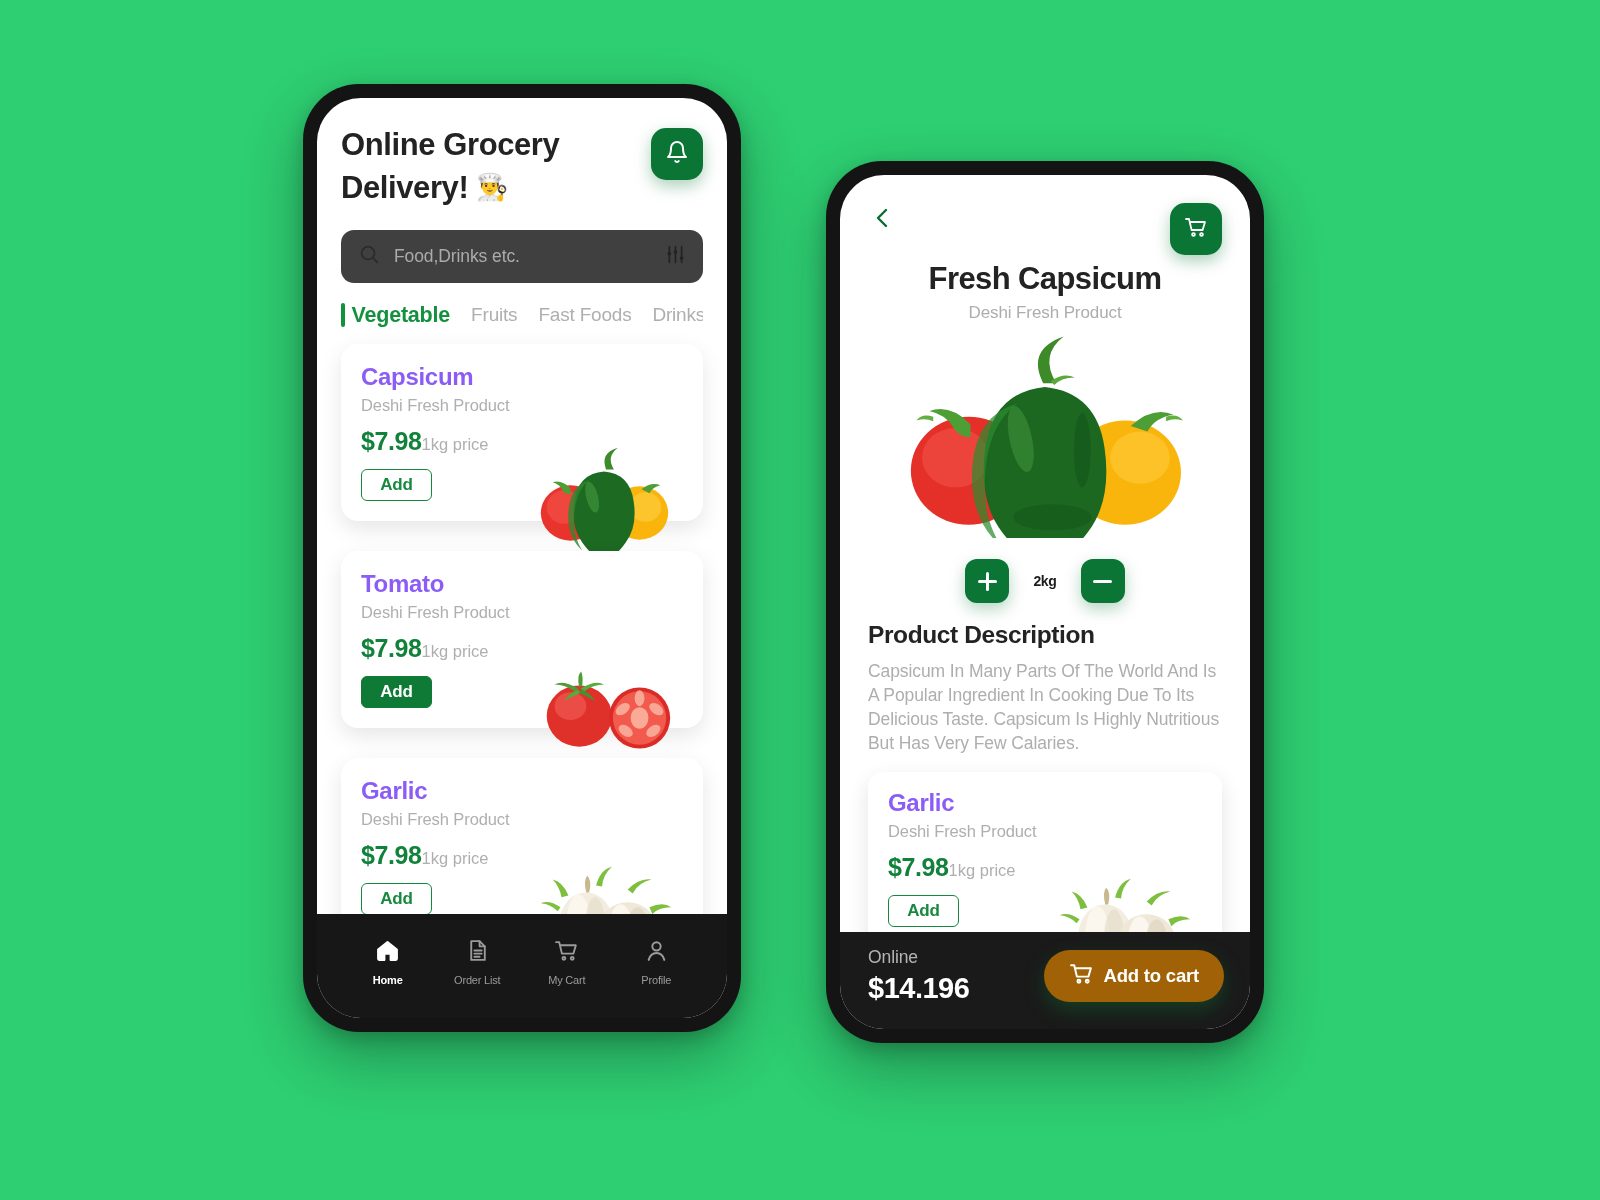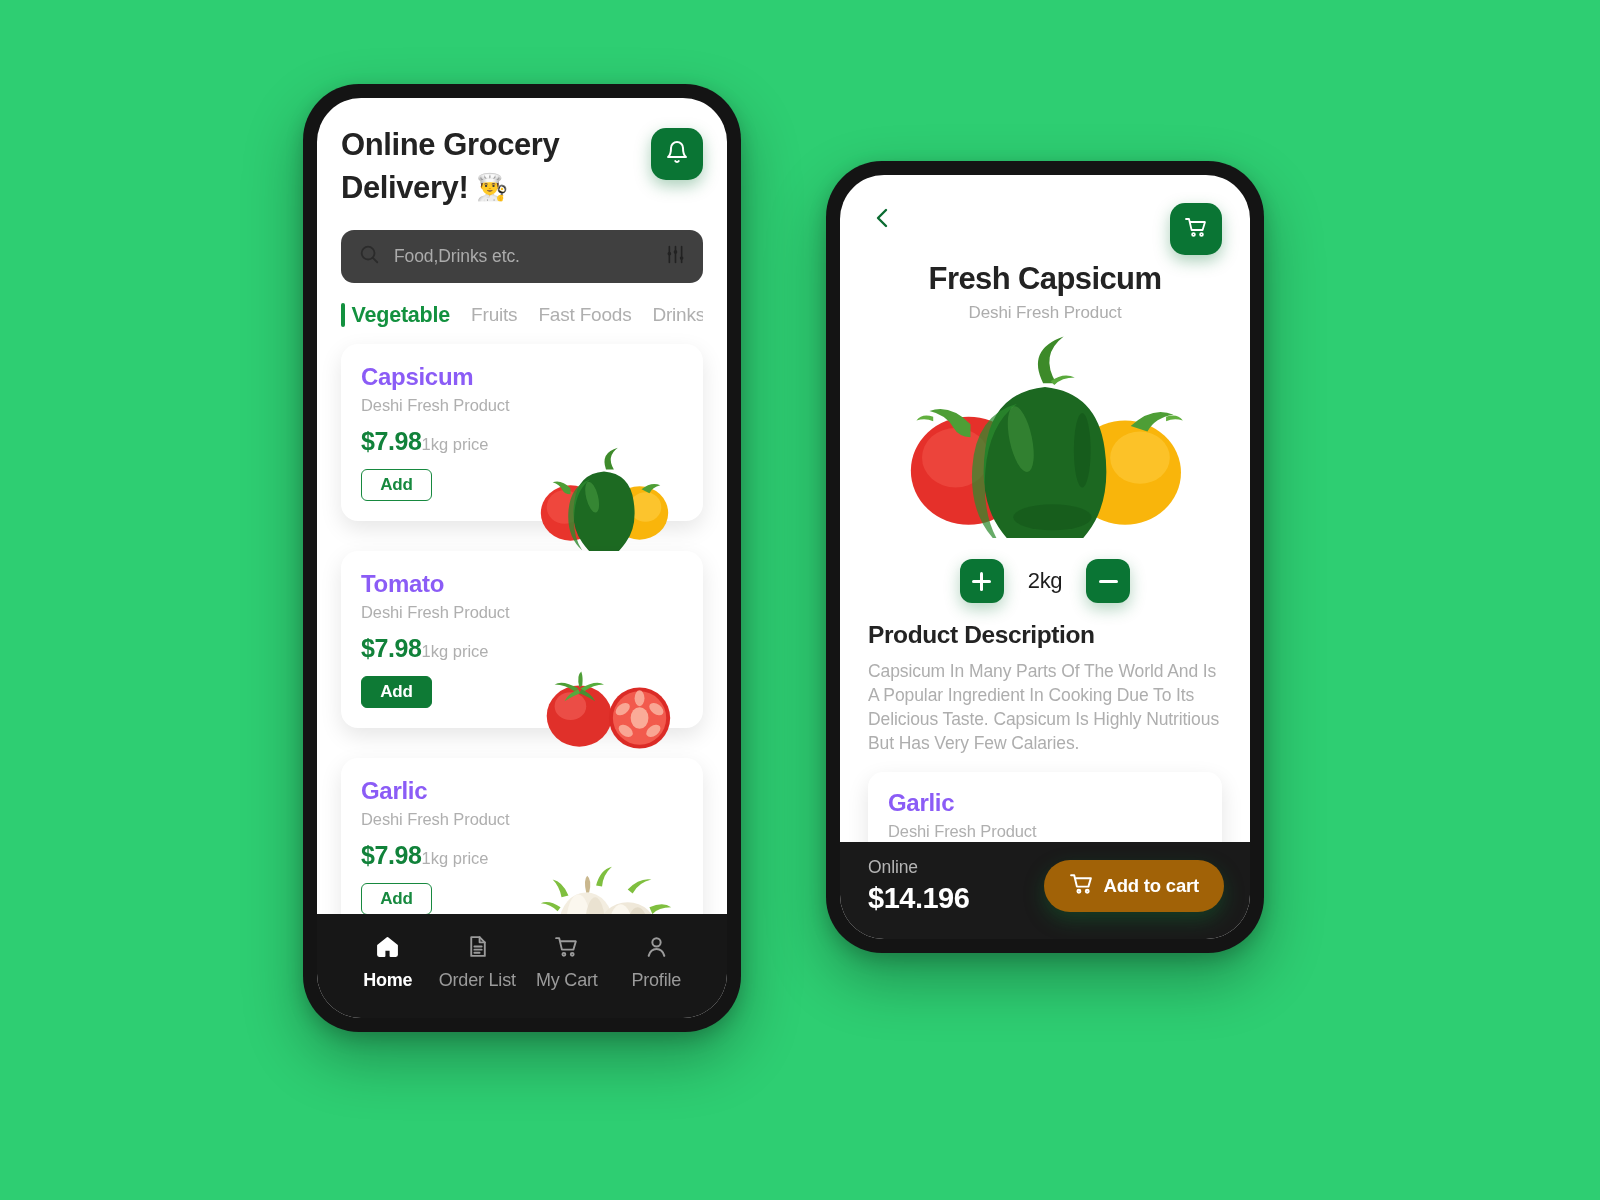--- a/index.html
+++ b/index.html
@@ -27,21 +27,21 @@
   .screen {
     width: 100%;
     height: 100%;
     background: #ffffff;
     border-radius: 44px;
     overflow: hidden;
     position: relative;
   }
 
   #phone-home  { left: 303px; top: 84px;  width: 438px; height: 948px; }
-  #phone-detail{ left: 826px; top: 161px; width: 438px; height: 792px; }
+  #phone-detail{ left: 826px; top: 161px; width: 438px; height: 882px; }
 
   
   .home-body {
     position: absolute;
     inset: 0 0 104px 0;
     padding: 26px 24px 0 24px;
     overflow: hidden;
   }
 
   .home-header {
@@ -197,21 +197,21 @@
   }
   .nav-item {
     flex: 1;
     display: flex;
     flex-direction: column;
     align-items: center;
     gap: 7px;
     color: #9B9B9B;
   }
   .nav-item.active { color: #ffffff; }
-  .nav-label { font-size: 18px; letter-spacing: -0.2px; }
+  .nav-label { font-size: 11px; letter-spacing: -0.2px; }
   .nav-item.active .nav-label { font-weight: bold; }
   .nav-item svg { width: 25px; height: 25px; }
 
   
   .detail-body {
     position: absolute;
     inset: 0 0 97px 0;
     padding: 24px 28px 0 28px;
     overflow: hidden;
   }
@@ -264,22 +264,22 @@
   }
   .qty-btn .bar {
     position: absolute;
     background: #fff;
     border-radius: 2px;
   }
   .qty-glyph { position: relative; width: 19px; height: 19px; }
   .qty-glyph .h { left: 0; top: 8px; width: 19px; height: 3.2px; }
   .qty-glyph .v { left: 8px; top: 0; width: 3.2px; height: 19px; }
   .qty-value {
-    font-size: 22px;
-    font-weight: normal;
+    font-size: 14px;
+    font-weight: bold;
     color: #1d1d1d;
     letter-spacing: -0.3px;
   }
 
   .desc-title {
     margin-top: 18px;
     font-size: 24.5px;
     font-weight: bold;
     color: #232323;
     letter-spacing: -0.4px;

